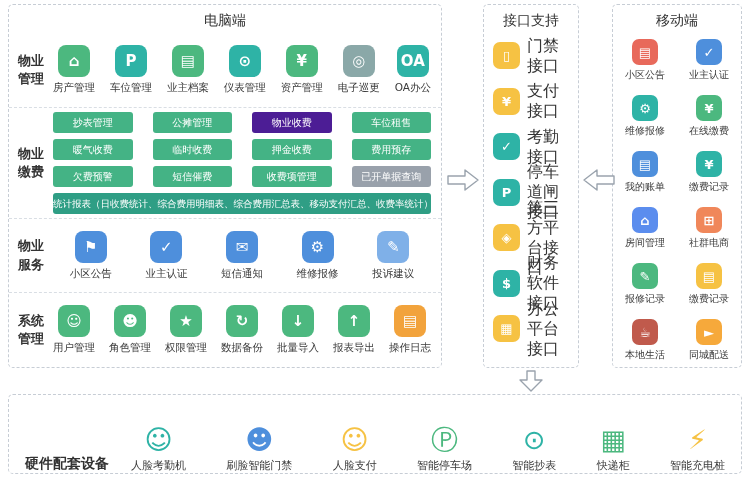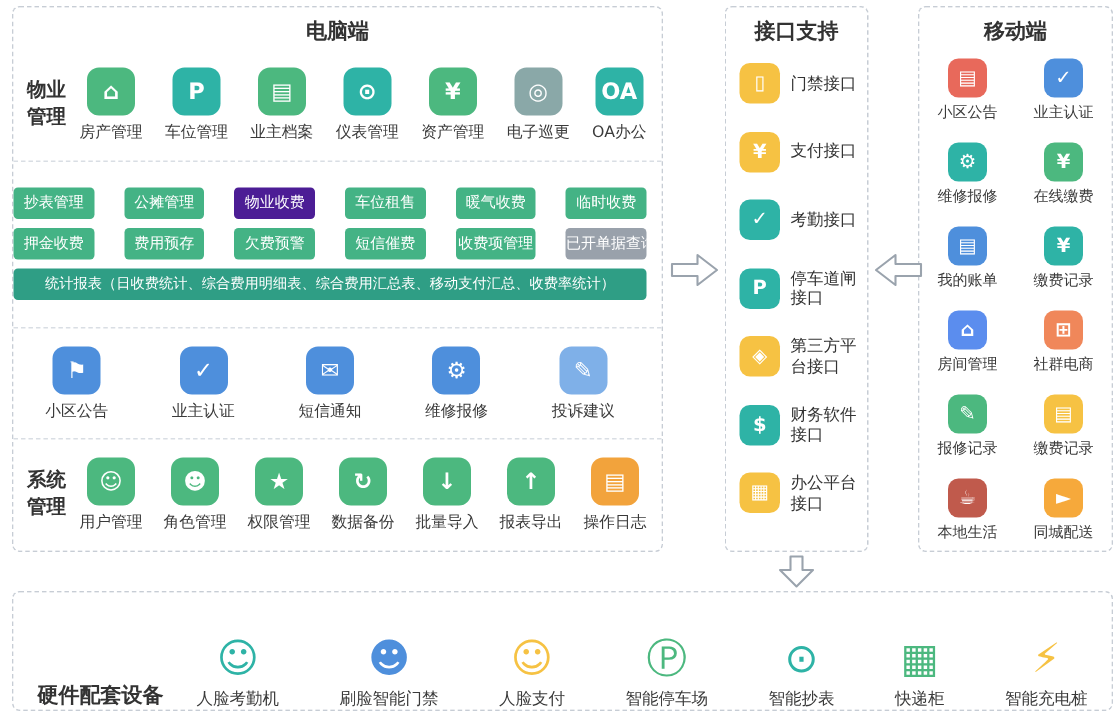--- a/index.html
+++ b/index.html
@@ -1,41 +1,41 @@
 <!DOCTYPE html>
 <html><head>
 <meta charset="utf-8">
 <style>
 *{margin:0;padding:0;box-sizing:border-box}
 body{width:746px;height:478px;position:relative;overflow:hidden;background:#fff;color:#333;
   font-family:"DejaVu Sans","Liberation Sans",sans-serif}
 .panel{position:absolute;border:1px dashed #c7cdd5;border-radius:5px;background:#fff}
-.panel-title{font-size:14px;font-weight:bold;text-align:center;padding:7px 0 3px}
+.panel-title{font-size:14px;font-weight:normal;text-align:center;padding:7px 0 3px}
 #pc-panel{left:8px;top:4px;width:434px;height:364px;display:flex;flex-direction:column}
 .section{flex:1;display:flex;align-items:center;min-height:0}
 #sec-billing{flex:1.5}
 .section + .section{border-top:1px dashed #d9dee4}
 .section-label{flex:0 0 44px;width:44px;font-size:13px;font-weight:bold;text-align:center;line-height:1.4;padding:0 8px}
 .section-body{flex:1;padding-right:10px;min-width:0}
 .icon-row{display:flex;justify-content:space-between}
 .icon-row.spread{justify-content:space-around}
 .icon-item{display:flex;flex-direction:column;align-items:center;flex:0 0 auto}
 .tile{width:32px;height:32px;border-radius:8px;color:#fff;font-size:15px;font-weight:bold;
   display:flex;align-items:center;justify-content:center}
 .icon-label{font-size:10.5px;margin-top:4px;white-space:nowrap;color:#3a3a3a}
-.btn-grid{display:grid;grid-template-columns:repeat(6,1fr);gap:6px 20px;align-content:center}
+.btn-grid{display:grid;grid-template-columns:repeat(4,1fr);gap:6px 20px;align-content:center}
 .pill{height:21px;line-height:21px;border-radius:3px;color:#fff;font-size:10px;text-align:center;
   white-space:nowrap;overflow:hidden}
 .stats-bar{grid-column:1/-1;height:21px;line-height:21px;border-radius:3px;color:#fff;font-size:9.5px;
   text-align:center;white-space:nowrap;overflow:hidden}
 #interface-panel{left:483px;top:4px;width:96px;height:364px}
 .if-item{display:flex;align-items:center;height:45.5px;padding-left:9px;padding-right:4px}
 .if-tile{flex:0 0 27px;width:27px;height:27px;border-radius:7px;color:#fff;font-size:13px;font-weight:bold;
   display:flex;align-items:center;justify-content:center;margin-right:7px}
-.if-label{font-size:11px;line-height:1.25;color:#333}
+.if-label{font-size:16px;line-height:1.25;color:#333}
 #mobile-panel{left:612px;top:4px;width:130px;height:364px}
 .mob-grid{display:grid;grid-template-columns:1fr 1fr;row-gap:13px;padding-top:6px}
 .mob-item{display:flex;flex-direction:column;align-items:center}
 .mob-tile{width:26px;height:26px;border-radius:7px;color:#fff;font-size:13px;font-weight:bold;
   display:flex;align-items:center;justify-content:center}
 .mob-label{font-size:10px;margin-top:3px;white-space:nowrap;color:#3a3a3a}
 #hardware-panel{left:8px;top:394px;width:734px;height:80px;display:flex;align-items:flex-end;padding:0 16px}
 .hw-title{flex:0 0 96px;font-size:14px;font-weight:bold}
 .hw-items{flex:1;display:flex;justify-content:space-between;align-items:flex-end;padding-left:10px}
 .hw-item{display:flex;flex-direction:column;align-items:center}
@@ -78,38 +78,40 @@
         <span class="icon-label">电子巡更</span>
       </div>
       <div class="icon-item">
         <span class="tile" style="background:#2eb3a6">OA</span>
         <span class="icon-label">OA办公</span>
       </div>
     </div>
   </div>
 
   <div class="section" id="sec-billing">
+    <div class="section-label">物业缴费</div>
     <div class="section-body btn-grid">
       <span class="pill" style="background:#44b385">抄表管理</span>
       <span class="pill" style="background:#44b385">公摊管理</span>
       <span class="pill" style="background:#4c1d95">物业收费</span>
       <span class="pill" style="background:#44b385">车位租售</span>
       <span class="pill" style="background:#44b385">暖气收费</span>
       <span class="pill" style="background:#44b385">临时收费</span>
       <span class="pill" style="background:#44b385">押金收费</span>
       <span class="pill" style="background:#44b385">费用预存</span>
       <span class="pill" style="background:#44b385">欠费预警</span>
       <span class="pill" style="background:#44b385">短信催费</span>
       <span class="pill" style="background:#44b385">收费项管理</span>
       <span class="pill" style="background:#99a1ab">已开单据查询</span>
       <span class="stats-bar" style="background:#2f9e85">统计报表（日收费统计、综合费用明细表、综合费用汇总表、移动支付汇总、收费率统计）</span>
     </div>
   </div>
 
   <div class="section" id="sec-service">
+    <div class="section-label">物业服务</div>
     <div class="section-body icon-row spread">
       <div class="icon-item">
         <span class="tile" style="background:#4e8fdc">⚑</span>
         <span class="icon-label">小区公告</span>
       </div>
       <div class="icon-item">
         <span class="tile" style="background:#4e8fdc">✓</span>
         <span class="icon-label">业主认证</span>
       </div>
       <div class="icon-item">

